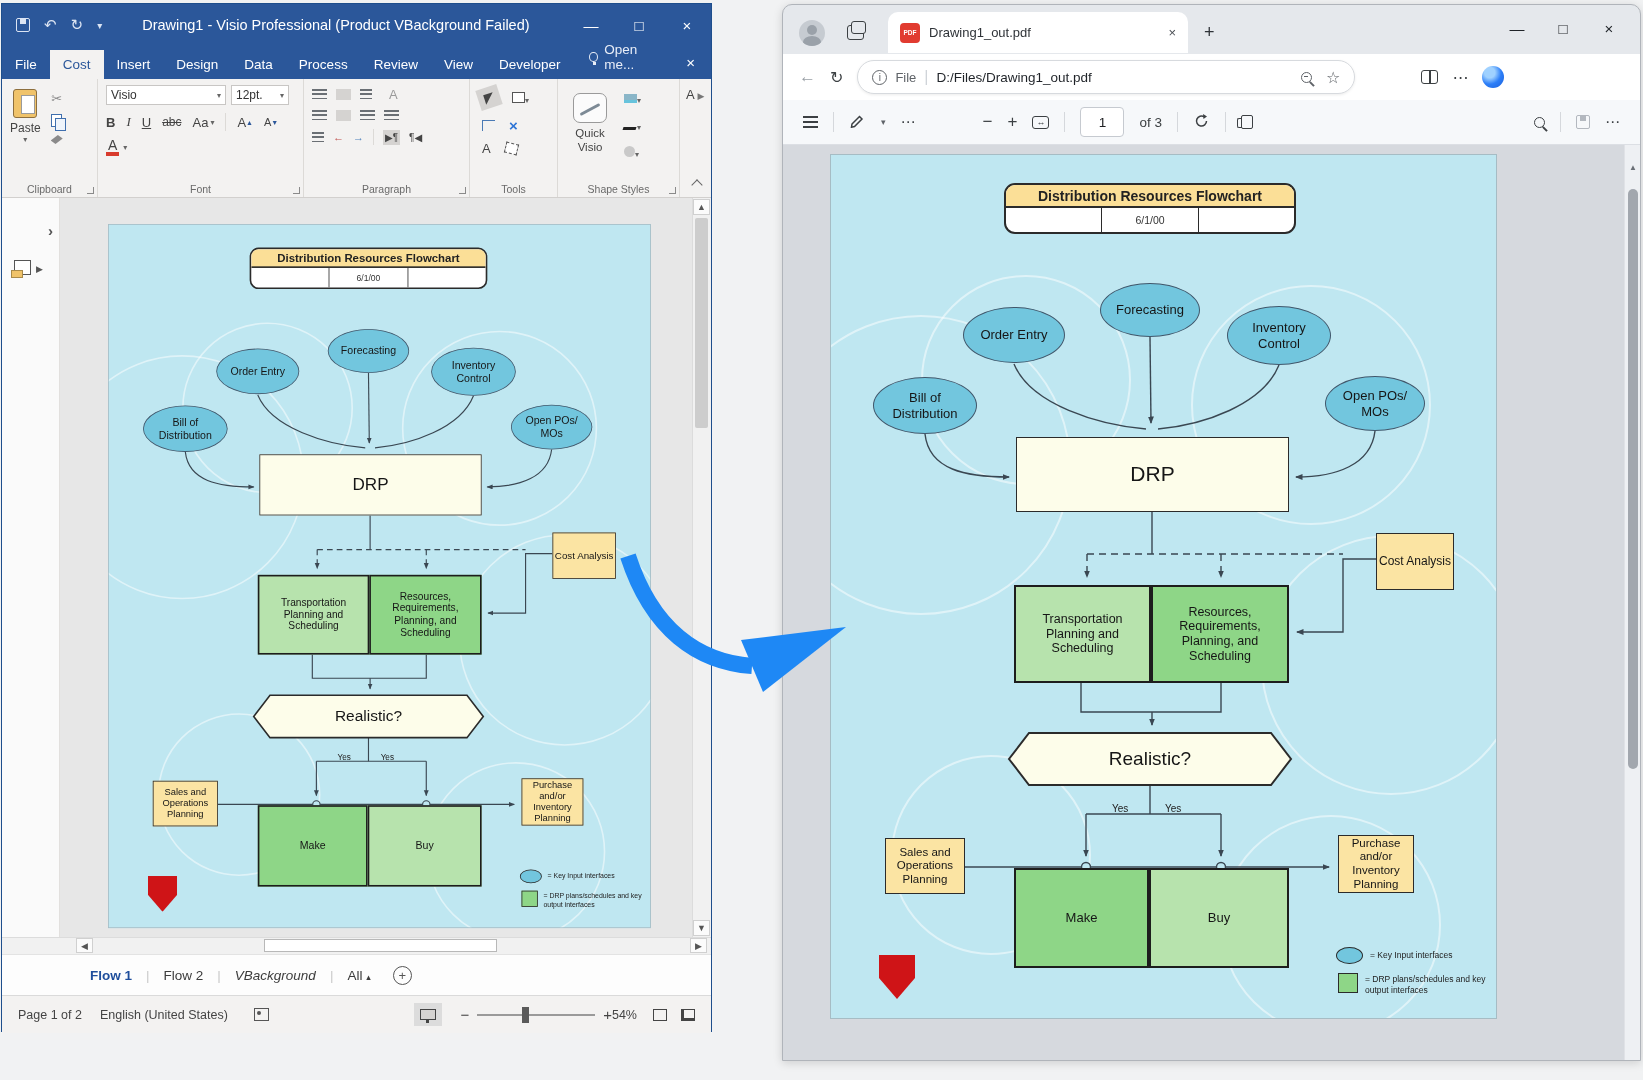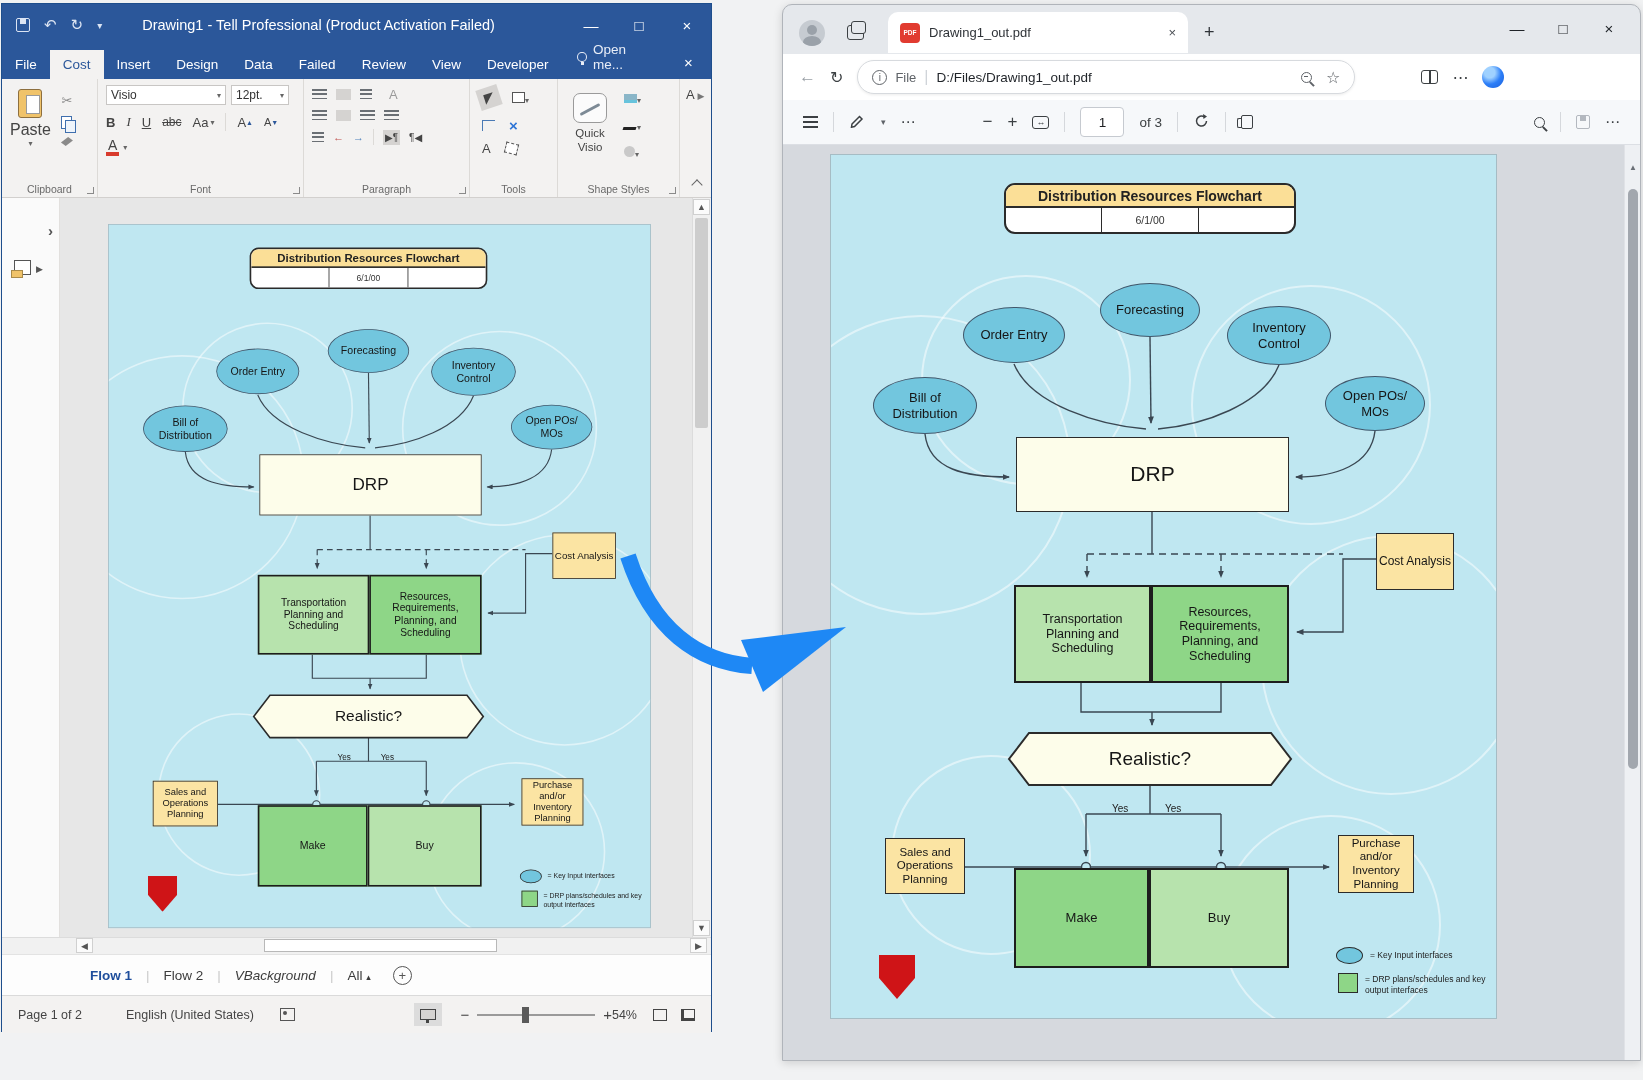--- a/index.html
+++ b/index.html
@@ -128,56 +128,56 @@
 
   <div class="v-titlebar">
     <div class="v-qat">
       <span class="save-icon" style="border-color:#dbe4f3">
           <i style="background:#dbe4f3"></i>
         </span>
       <span>↶</span>
       <span>↻</span>
       <span style="font-size:10px">▾</span>
     </div>
-    <div class="v-title">Drawing1 - Tell Professional (Product Activation Failed)</div>
+    <div class="v-title">Drawing1 - Visio Professional (Product VBackground Failed)</div>
     <div class="v-winbtns">
       <span class="v-winbtn">—</span>
       <span class="v-winbtn">□</span>
       <span class="v-winbtn">×</span>
     </div>
   </div>
 
   <div class="v-tabrow">
     <span class="v-tab">File</span>
     <span class="v-tab active">Cost</span>
     <span class="v-tab">Insert</span>
     <span class="v-tab">Design</span>
     <span class="v-tab">Data</span>
-    <span class="v-tab">Failed</span>
+    <span class="v-tab">Process</span>
     <span class="v-tab">Review</span>
     <span class="v-tab">View</span>
     <span class="v-tab">Developer</span>
     <span class="v-tellme">
       <span class="bulb">
           <span></span>
         </span>
       <span>Open me...</span>
     </span>
     <span class="v-winbtn" style="margin-left:auto;height:33px">×</span>
   </div>
 
   <div class="v-ribbon">
 
     <div class="rgroup" style="width:96px">
       <div class="flex" style="gap:10px;padding-top:4px">
         <div style="text-align:center">
           <div class="clip-icon" style="margin:0 auto">
               <span></span>
             </div>
-          <div style="font-size:16px;color:#444;margin-top:3px">Paste</div>
+          <div style="font-size:12px;color:#444;margin-top:3px">Paste</div>
           <div style="font-size:8px;color:#666">▾</div>
         </div>
         <div style="display:flex;flex-direction:column;gap:8px;padding-top:2px">
           <span class="rbtn" style="color:#8a8a8a">✂</span>
           <span class="copy-icon">
               <span></span>
             </span>
           <span style="width:12px;height:9px;background:#8a8a8a;clip-path:polygon(0 60%,60% 0,100% 40%,40% 100%)"></span>
         </div>
       </div>
@@ -397,21 +397,21 @@
     <span>Flow 2</span>
     <span class="ptab-sep">|</span>
     <span style="font-style:italic">VBackground</span>
     <span class="ptab-sep">|</span>
     <span><span>All</span> <span style="font-size:9px">▴</span></span>
     <span style="margin-left:22px;width:19px;height:19px;border:1.4px solid #555;border-radius:50%;display:flex;align-items:center;justify-content:center;font-size:13px;color:#555">+</span>
   </div>
 
   <div class="v-statusbar">
     <span>Page 1 of 2</span>
-    <span style="margin-left:44px">English (United States)</span>
+    <span style="margin-left:18px">English (United States)</span>
     <span class="macro-icon" style="margin-left:26px">
         <i></i>
       </span>
     <span class="pres-icon sel" style="margin-left:auto;margin-right:24px;box-shadow:0 0 0 6px #dcdcdc">
         <i></i>
       </span>
     <span style="font-size:15px;margin-right:8px">−</span>
     <span class="slider-track">
         <span class="slider-thumb"></span>
       </span>

